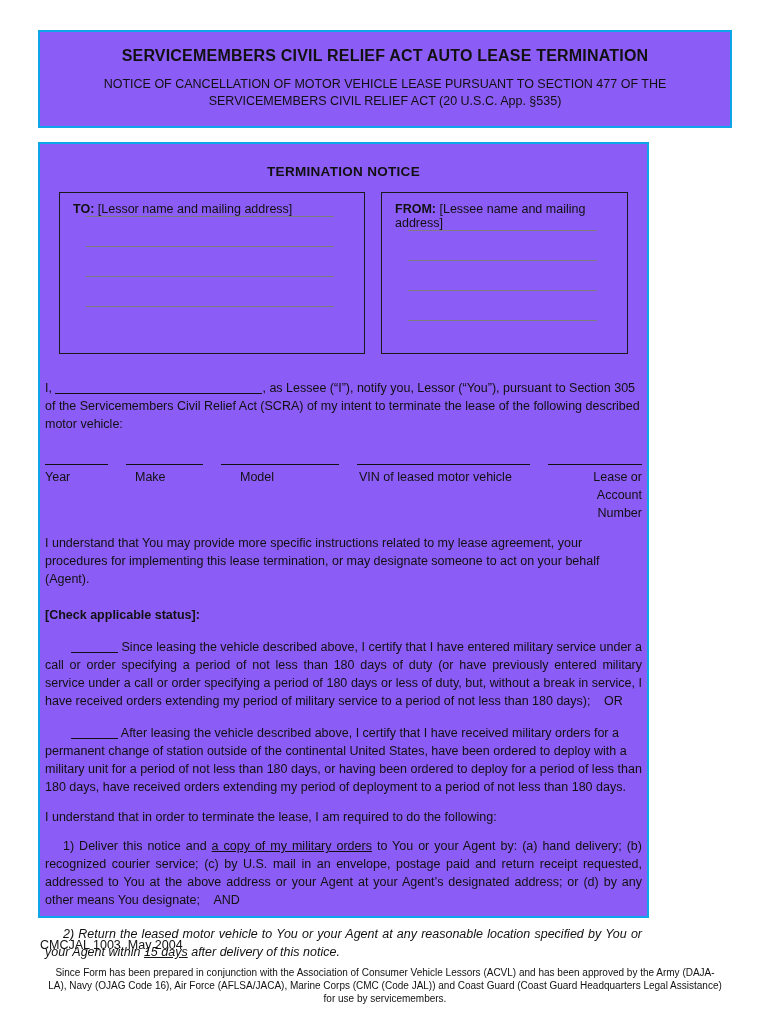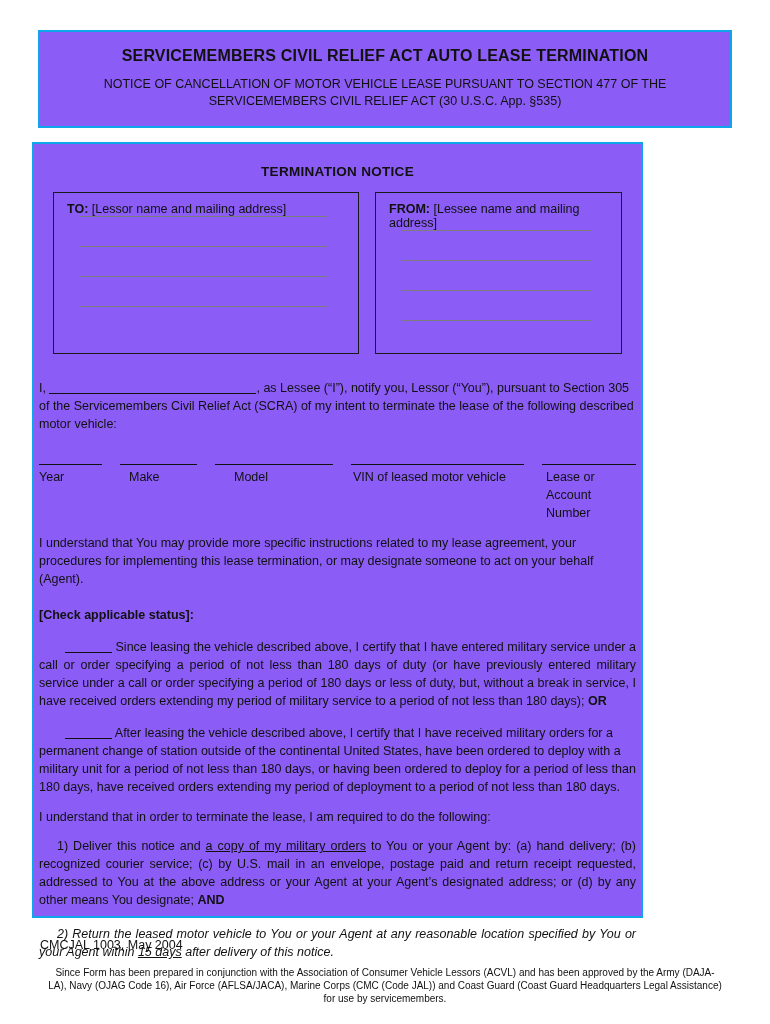--- a/index.html
+++ b/index.html
@@ -10,21 +10,21 @@
     -webkit-font-smoothing:antialiased;
   }
   .box{box-sizing:border-box;border:2px solid #0ea5e9;position:absolute;background:#8b5cf6;}
 
   
   .header-box{left:38px;top:30px;width:694px;height:98px;text-align:center;}
   .form-title{font-size:16px;font-weight:bold;margin-top:15px;letter-spacing:.2px;}
   .form-subtitle{font-size:12.5px;margin-top:11px;line-height:17px;}
 
   
-  .main-box{left:32px;top:142px;width:611px;height:776px;}
+  .main-box{left:38px;top:142px;width:611px;height:776px;}
   .notice-title{text-align:center;font-size:13.5px;font-weight:bold;margin-top:20px;letter-spacing:.3px;}
 
   .addr-row{display:flex;margin:13px 19px 0 19px;gap:16px;}
   .addr-box{box-sizing:border-box;border:1.5px solid #1a1a1a;height:162px;}
   .addr-to{width:306px;}
   .addr-from{flex:1;}
   .addr-head{padding:9px 12px 0 13px;font-size:12.5px;}
   .addr-head b{font-weight:bold;}
   .addr-line{border-bottom:1px solid #7d7d7d;margin:0 30px 0 26px;}
   .addr-line:first-of-type{height:21px;}
@@ -38,45 +38,45 @@
   .p-intro{margin-top:25px !important;}
 
   .vehicle-row{display:flex;margin-top:31px;gap:18px;}
   .vcol{box-sizing:border-box;}
   .vline{border-top:1.5px solid #111;height:3px;}
   .vlabel{display:block;font-size:12.5px;}
   .vcol:nth-child(1){width:63px;}
   .vcol:nth-child(2){width:77px;}  .vcol:nth-child(2) .vlabel{padding-left:9px;}
   .vcol:nth-child(3){width:118px;} .vcol:nth-child(3) .vlabel{padding-left:19px;}
   .vcol:nth-child(4){width:173px;} .vcol:nth-child(4) .vlabel{padding-left:2px;}
-  .vcol:nth-child(5){flex:1;}      .vcol:nth-child(5) .vlabel{padding-left:4px;}
+  .vcol:nth-child(5){flex:1;}      .vcol:nth-child(5) .vlabel{padding-left:4px;text-align:right;}
 
   .p-instr{margin-top:12px !important;}
   .p-checkhead{margin-top:18px !important;font-weight:bold;}
   .p-check1{margin-top:14px !important;text-indent:26px;text-align:justify;}
   .p-check2{margin-top:14px !important;text-indent:26px;}
   .p-req{margin-top:12px !important;}
   .p-item1{margin-top:11px !important;text-indent:18px;text-align:justify;}
   .p-item2{margin-top:16px !important;text-indent:18px;text-align:justify;font-style:italic;}
   .u{text-decoration:underline;}
-  b.sufx{font-weight:bold;}
+  b.sufx{font-weight:normal;margin-left:10px;}
 
   
   .form-id{position:absolute;left:40px;top:938px;font-size:12.5px;font-weight:normal;}
   .fine-print{position:absolute;left:40px;top:966px;width:690px;text-align:center;
               font-size:10px;line-height:13px;color:#111;}
 </style>
 </head>
 <body>
 
 <div class="box header-box">
   <div class="form-title">SERVICEMEMBERS CIVIL RELIEF ACT AUTO LEASE TERMINATION</div>
   <div class="form-subtitle">
     <div>NOTICE OF CANCELLATION OF MOTOR VEHICLE LEASE PURSUANT TO SECTION 477 OF THE</div>
-    <div>SERVICEMEMBERS CIVIL RELIEF ACT (30 U.S.C. App. §535)</div>
+    <div>SERVICEMEMBERS CIVIL RELIEF ACT (20 U.S.C. App. §535)</div>
   </div>
 </div>
 
 <div class="box main-box">
   <div class="notice-title">TERMINATION NOTICE</div>
 
   <div class="addr-row">
     <div class="addr-box addr-to">
       <div class="addr-head"><b>TO:</b> <span>[Lessor name and mailing address]</span></div>
       <div class="addr-line"></div>

